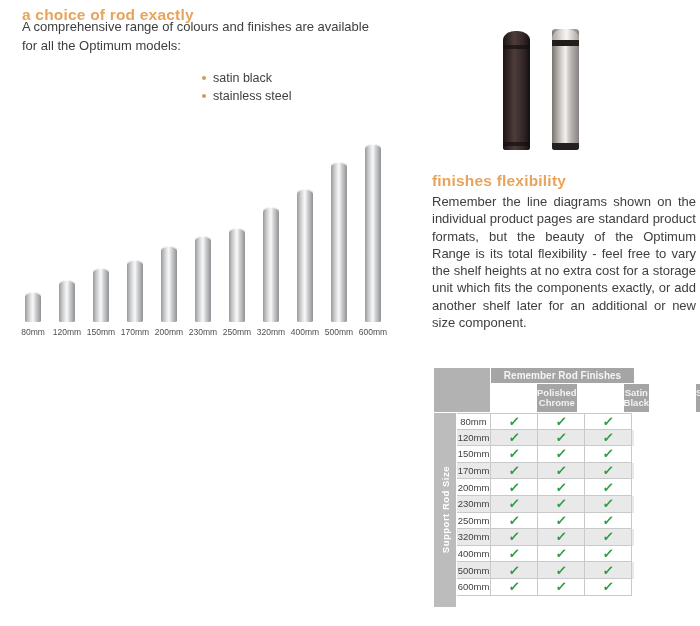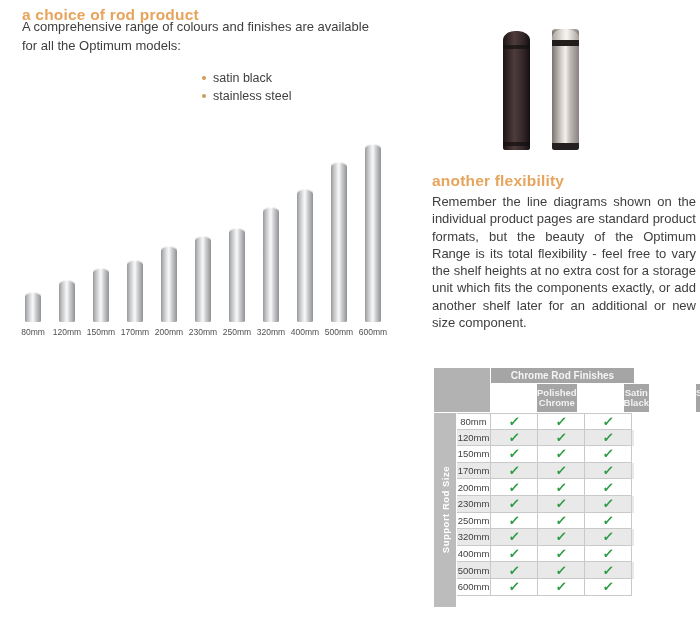--- a/index.html
+++ b/index.html
@@ -68,21 +68,21 @@
   .trow:nth-child(even){background:#e9e9e9;}
   .trow > div{border-right:1px solid #c9c9c9;border-bottom:1px solid #c9c9c9;}
   .trow:first-child > div{border-top:1px solid #c9c9c9;}
   .size-cell{width:33px;font-size:9.5px;color:#3f3f3f;display:flex;align-items:center;justify-content:center;}
   .check-cell{width:46px;display:flex;align-items:center;justify-content:center;}
   .check{color:#2e9c44;font-weight:bold;font-size:13px;line-height:1;transform:skewX(-8deg);}
 </style>
 </head>
 <body>
 
-<div class="abs h-orange" id="choice-title">a choice of rod product</div>
+<div class="abs h-orange" id="choice-title">a choice of rod exactly</div>
 <div class="abs" id="intro">A comprehensive range of colours and finishes are available for all the Optimum models:</div>
 <ul class="abs" id="bullet-list">
     <li>
       <span class="dot"></span>
       <span>satin black</span>
     </li>
     <li>
       <span class="dot"></span>
       <span>stainless steel</span>
     </li>
@@ -138,26 +138,26 @@
 <div class="photo-rod" id="photo-black">
   <div class="band-top"></div>
   <div class="band-bottom"></div>
 </div>
 <div class="photo-rod" id="photo-steel">
   <div class="cap"></div>
   <div class="band-top"></div>
   <div class="band-bottom"></div>
 </div>
 
-<div class="abs h-orange" id="flex-title">another flexibility</div>
+<div class="abs h-orange" id="flex-title">finishes flexibility</div>
 <div class="abs" id="flex-body">Remember the line diagrams shown on the individual product pages are standard product formats, but the beauty of the Optimum Range is its total flexibility - feel free to vary the shelf heights at no extra cost for a storage unit which fits the components exactly, or add another shelf later for an additional or new size component.</div>
 
 <div class="abs" id="finish-table">
   <div class="abs" id="corner-block"></div>
-  <div class="abs" id="tbl-title">Chrome Rod Finishes</div>
+  <div class="abs" id="tbl-title">Remember Rod Finishes</div>
   <div class="abs" id="subheads">
       <div class="subhead">Polished Chrome</div>
       <div class="subhead">Satin Black</div>
       <div class="subhead">Stainless Steel</div>
     </div>
   <div class="abs" id="row-axis-strip">
     <span>Support Rod Size</span>
   </div>
   <div class="abs" id="tbl-rows">
       <div class="trow">

